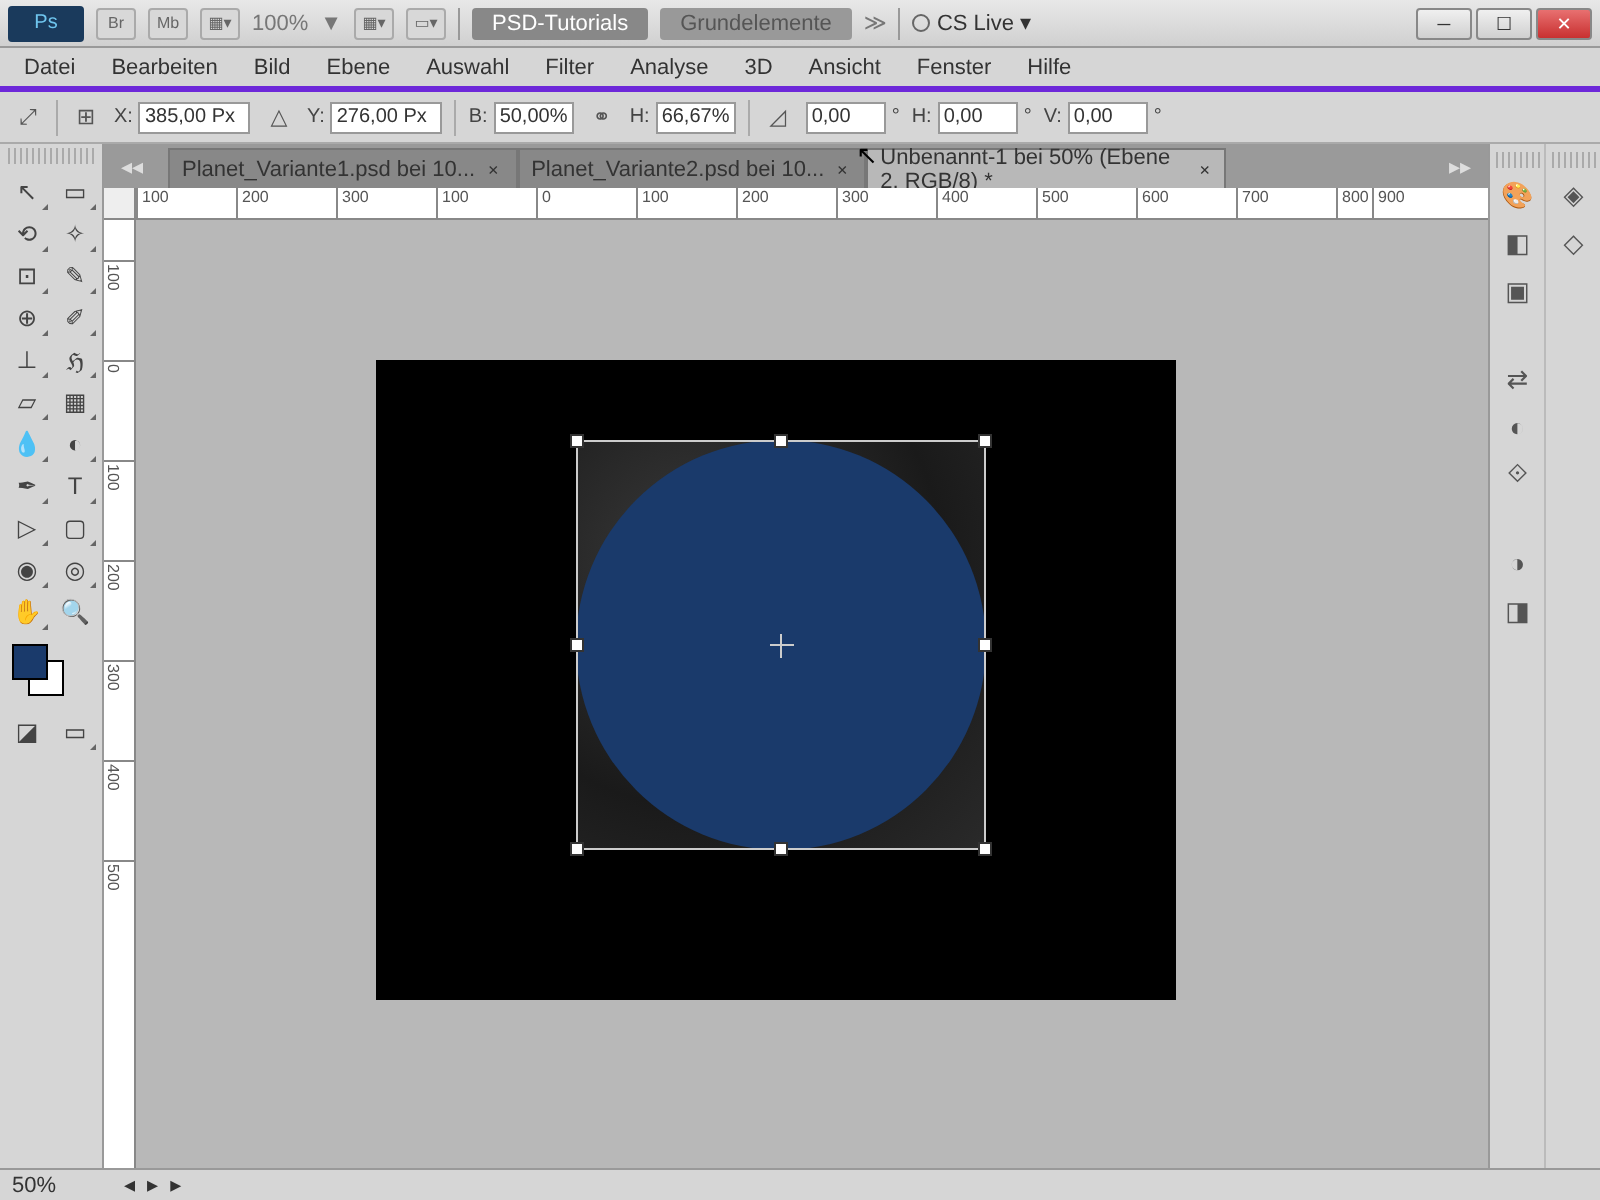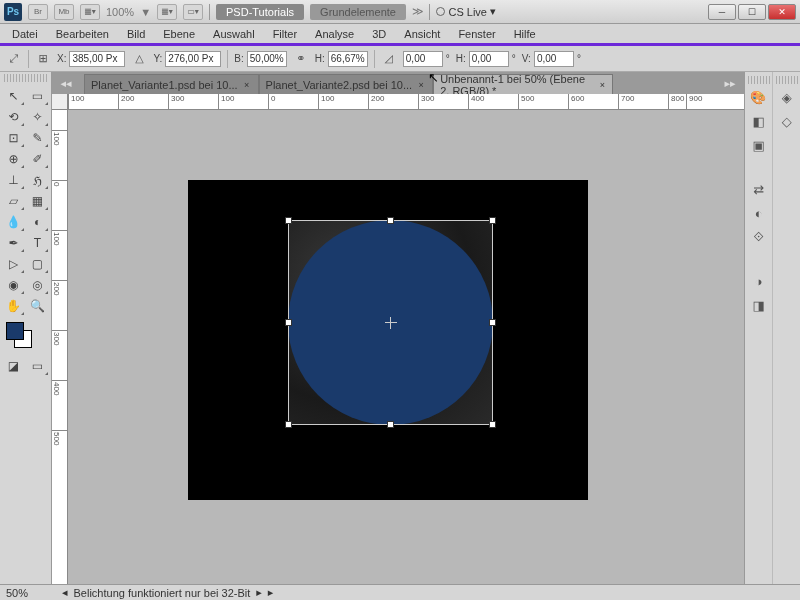--- a/index.html
+++ b/index.html
@@ -1,18 +1,18 @@
 <!DOCTYPE html>
 <html><head>
 <meta charset="utf-8">
 <style>
 *{margin:0;padding:0;box-sizing:border-box;font-family:Tahoma,Arial,sans-serif;font-size:11px;color:#333;}
 body{background:#b8b8b8;width:800px;height:600px;overflow:hidden;position:relative;}
 .titlebar{height:24px;background:linear-gradient(#e8e8e8,#d0d0d0);border-bottom:1px solid #999;display:flex;align-items:center;padding:0 4px;gap:6px;}
-.ps-logo{width:18px;height:18px;background:#1a3a5c;color:#6fc5ee;font-weight:bold;font-size:10px;display:flex;align-items:center;justify-content:center;border-radius:2px;}
+.ps-logo{width:38px;height:18px;background:#1a3a5c;color:#6fc5ee;font-weight:normal;font-size:10px;display:flex;align-items:center;justify-content:center;border-radius:2px;}
 .ttl-btn{width:20px;height:16px;background:#d8d8d8;border:1px solid #aaa;border-radius:2px;font-size:8px;display:flex;align-items:center;justify-content:center;color:#666;}
 .ttl-zoom{color:#777;font-size:11px;}
 .ttl-sep{width:1px;height:16px;background:#999;}
 .ttl-pill{padding:2px 10px;background:#999;color:#555;border-radius:2px;font-size:11px;}
 .ttl-pill.active{background:#888;color:#fff;}
 .win-btns{margin-left:auto;display:flex;gap:2px;}
 .win-btn{width:28px;height:16px;border:1px solid #888;border-radius:2px;background:linear-gradient(#f0f0f0,#d0d0d0);display:flex;align-items:center;justify-content:center;font-size:9px;}
 .win-btn.close{background:linear-gradient(#e87070,#c83030);color:#fff;}
 .menubar{height:22px;background:#d6d6d6;border-bottom:3px solid #6d28d9;display:flex;align-items:center;padding:0 4px;gap:2px;}
 .menu-item{padding:3px 8px;cursor:default;}
@@ -274,18 +274,17 @@
       <div class="dock-handle"></div>
       <div class="dock-icon">◈</div>
       <div class="dock-icon">◇</div>
     </div>
   </div>
 </div>
 
 <div class="statusbar">
   <span class="status-zoom">50%</span>
   <span>◂</span>
-  <span>Belichtung funktioniert nur bei 32-Bit</span>
   <span>▸</span>
   <span>▸</span>
 </div>
 
 <div class="cursor">↖</div>
 
 </body></html>

